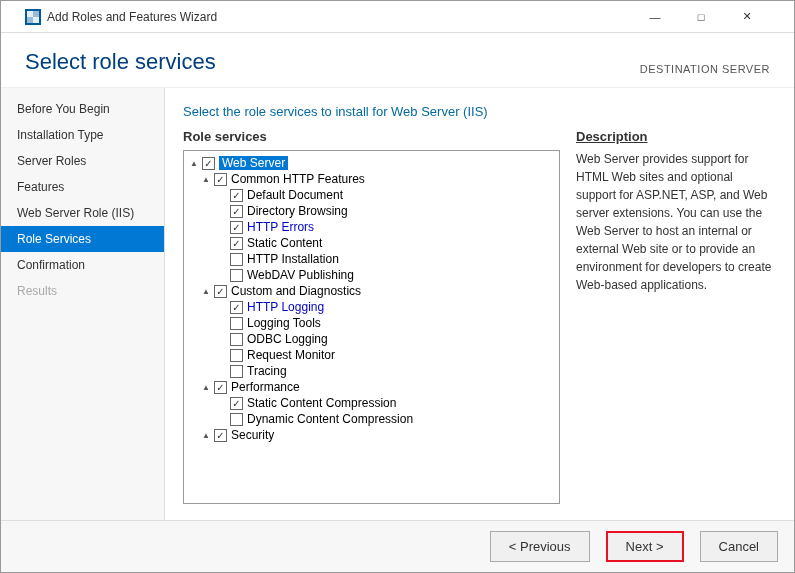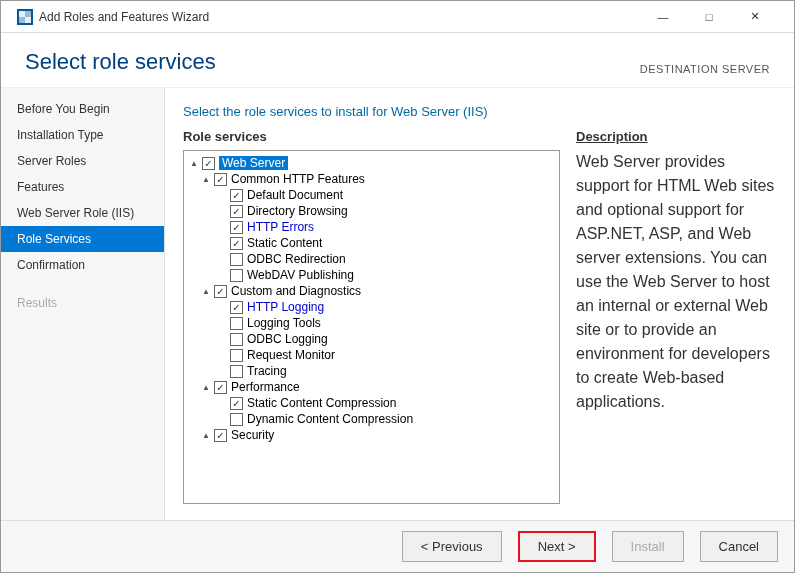--- a/index.html
+++ b/index.html
@@ -22,21 +22,21 @@
       display: flex;
       flex-direction: column;
       box-shadow: 2px 2px 8px rgba(0,0,0,0.3);
     }
     .title-bar {
       background: #fff;
       border-bottom: 1px solid #ddd;
       height: 32px;
       display: flex;
       align-items: center;
-      padding: 0 16px;
+      padding: 0 24px;
       flex-shrink: 0;
     }
     .title-bar-icon {
       width: 16px;
       height: 16px;
       margin-right: 6px;
       background: #005a9e;
       display: flex;
       align-items: center;
       justify-content: center;
@@ -98,21 +98,21 @@
     .sidebar-item {
       padding: 6px 12px 6px 16px;
       font-size: 12px;
       color: #333;
       cursor: pointer;
     }
     .sidebar-item.active {
       background: #0078d4;
       color: #fff;
     }
-    .sidebar-item.dimmed { color: #aaa; margin-top: 12px; }
+    .sidebar-item.dimmed { color: #aaa; }
     .main {
       flex: 1;
       padding: 16px 18px;
       overflow: hidden;
       display: flex;
       flex-direction: column;
     }
     .main-instruction {
       font-size: 13px;
       color: #0369a1;
@@ -196,21 +196,21 @@
     .indent2 { padding-left: 32px; }
     .description-panel {
       width: 200px;
       flex-shrink: 0;
     }
     .description-panel .panel-header {
       margin-bottom: 6px;
       text-decoration: underline;
     }
     .description-text {
-      font-size: 16px;
+      font-size: 12px;
       color: #333;
       line-height: 1.5;
     }
     .footer {
       border-top: 1px solid #ddd;
       padding: 10px 16px;
       display: flex;
       justify-content: flex-end;
       gap: 16px;
       background: #f7f7f7;
@@ -310,21 +310,21 @@
                 <span class="item-label highlighted">HTTP Errors</span>
               </div>
               <div class="tree-item indent2">
                 <span class="expander" style="font-size: 8px;"></span>
                 <span class="checkbox checked"></span>
                 <span class="item-label">Static Content</span>
               </div>
               <div class="tree-item indent2">
                 <span class="expander" style="font-size: 8px;"></span>
                 <span class="checkbox"></span>
-                <span class="item-label">ODBC Redirection</span>
+                <span class="item-label">HTTP Installation</span>
               </div>
               <div class="tree-item indent2">
                 <span class="expander" style="font-size: 8px;"></span>
                 <span class="checkbox"></span>
                 <span class="item-label">WebDAV Publishing</span>
               </div>
               <div class="tree-item indent1">
                 <span class="expander" style="font-size: 8px;">▲</span>
                 <span class="checkbox checked"></span>
                 <span class="item-label">Custom and Diagnostics</span>
@@ -380,16 +380,15 @@
           <div class="panel-header">Description</div>
           <div class="description-text">Web Server provides support for HTML Web sites and optional support for ASP.NET, ASP, and Web server extensions. You can use the Web Server to host an internal or external Web site or to provide an environment for developers to create Web-based applications.</div>
         </div>
       </div>
     </div>
   </div>
 
   <div class="footer">
     <button class="footer-btn">&lt; Previous</button>
     <button class="footer-btn primary">Next &gt;</button>
-    <button class="footer-btn disabled">Install</button>
     <button class="footer-btn">Cancel</button>
   </div>
 </div>
 
 </body></html>

